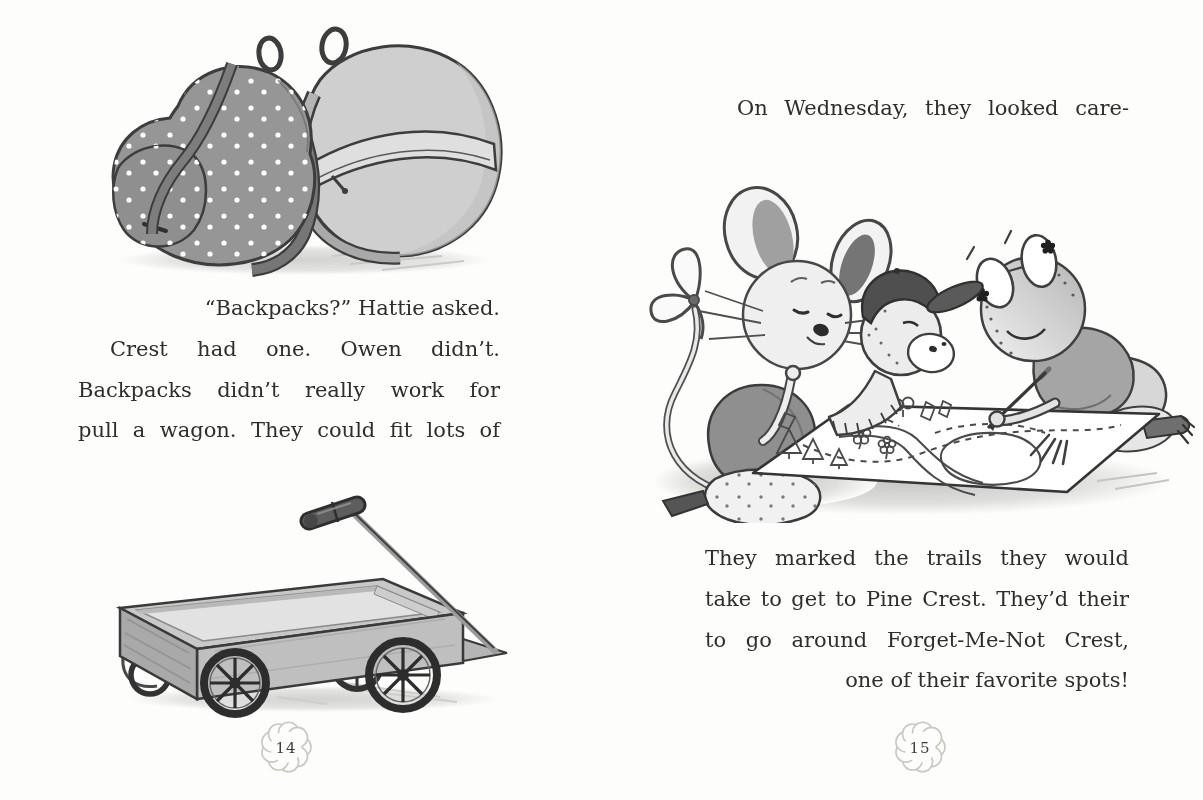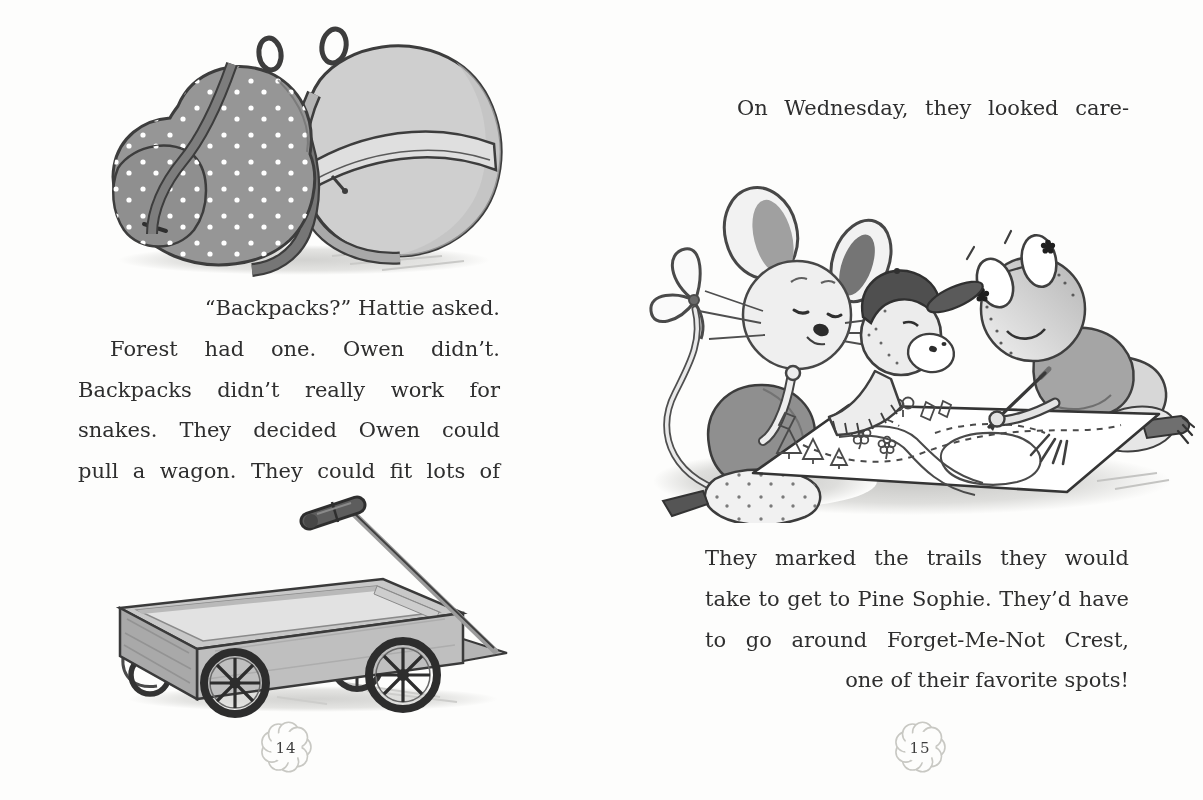--- a/index.html
+++ b/index.html
@@ -67,23 +67,22 @@
       <path d="M 36,148 C 52,124 92,118 112,136 C 128,152 128,188 112,210 C 94,232 58,232 42,210 C 30,192 28,168 36,148 Z" fill="#8f8f8f" stroke="#3d3d3d" stroke-width="2.5"></path>
       <path d="M 36,148 C 52,124 92,118 112,136 C 128,152 128,188 112,210 C 94,232 58,232 42,210 C 30,192 28,168 36,148 Z" fill="url(#wdots)"></path>
       <path d="M 62,204 L 84,211" stroke="#2f2f2f" stroke-width="4" stroke-linecap="round"></path>
       <path d="M 150,44 C 136,84 120,118 100,142 C 82,164 70,190 70,214" fill="none" stroke="#3d3d3d" stroke-width="12"></path>
       <path d="M 150,44 C 136,84 120,118 100,142 C 82,164 70,190 70,214" fill="none" stroke="#7d7d7d" stroke-width="8"></path>
     </g>
   </svg>
 
   <div class="textblock tb-left">
     <div class="tl indent">“Backpacks?” Hattie asked.</div>
-    <div class="tl j indent">Forest had one. Owen didn’t.</div>
+    <div class="tl j indent">Crest had one. Owen didn’t.</div>
     <div class="tl j">Backpacks didn’t really work for</div>
-    <div class="tl j">snakes. They decided Owen could</div>
     <div class="tl j">pull a wagon. They could fit lots of</div>
   </div>
 
   <svg class="abs" style="left:95px;top:493px;" width="420" height="228" viewBox="0 0 420 228">
     <g>
       <ellipse cx="218" cy="206" rx="185" ry="13" fill="url(#shadGrad)"></ellipse>
       <path d="M 250,190 L 345,204 M 272,198 L 362,209 M 182,204 L 232,211" stroke="#cdcdcb" stroke-width="2" fill="none"></path>
     </g>
     <g>
       <path d="M 28,164 C 26,186 42,196 62,193" fill="none" stroke="#4a4a4a" stroke-width="3"></path>
@@ -309,21 +308,21 @@
       <path d="M 400,190 L 344,244" stroke="#383838" stroke-width="3.2" stroke-linecap="round"></path>
       <path d="M 344,244 l 7,-3 l -3,7 Z" fill="#383838"></path>
       <circle cx="352" cy="236" r="7.5" fill="#e3e3e3" stroke="#3f3f3f" stroke-width="2.4"></circle>
       <path d="M 404,252 L 386,272 M 410,256 L 396,278 M 416,258 L 408,280 M 422,258 L 418,281" stroke="#3f3f3f" stroke-width="2.6" stroke-linecap="round"></path>
     </g>
     <path d="M 452,298 L 512,290 M 470,306 L 524,297" stroke="#c4c4c2" stroke-width="2"></path>
   </svg>
 
   <div class="textblock tb-r2">
     <div class="tl j">They marked the trails they would</div>
-    <div class="tl j">take to get to Pine Sophie. They’d have</div>
+    <div class="tl j">take to get to Pine Crest. They’d their</div>
     <div class="tl j">to go around Forget-Me-Not Crest,</div>
     <div class="tl">one of their favorite spots!</div>
   </div>
 
   <svg class="abs" style="left:893px;top:720px;" width="54" height="54" viewBox="0 0 54 54">
     <g stroke="#c8c8c3" stroke-width="1.6" fill="#fdfdfc">
       <circle cx="42" cy="27" r="10"></circle>
         <circle cx="38.5" cy="36.6" r="10"></circle>
         <circle cx="29.6" cy="41.8" r="10"></circle>
       <circle cx="19.5" cy="40" r="10"></circle>

